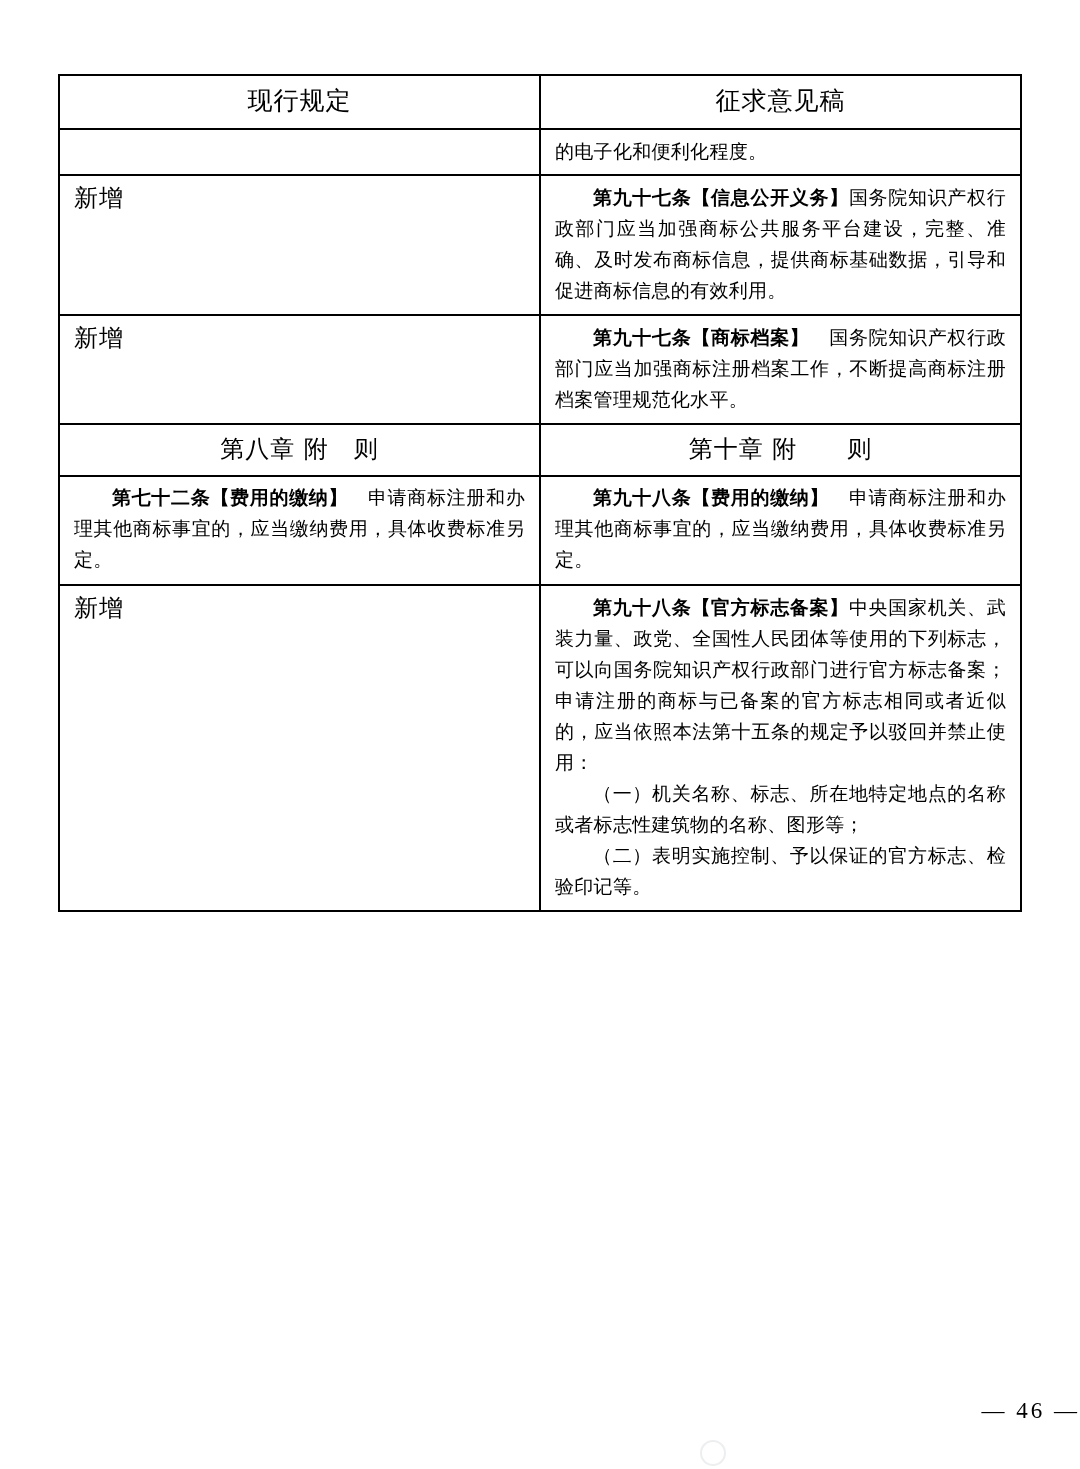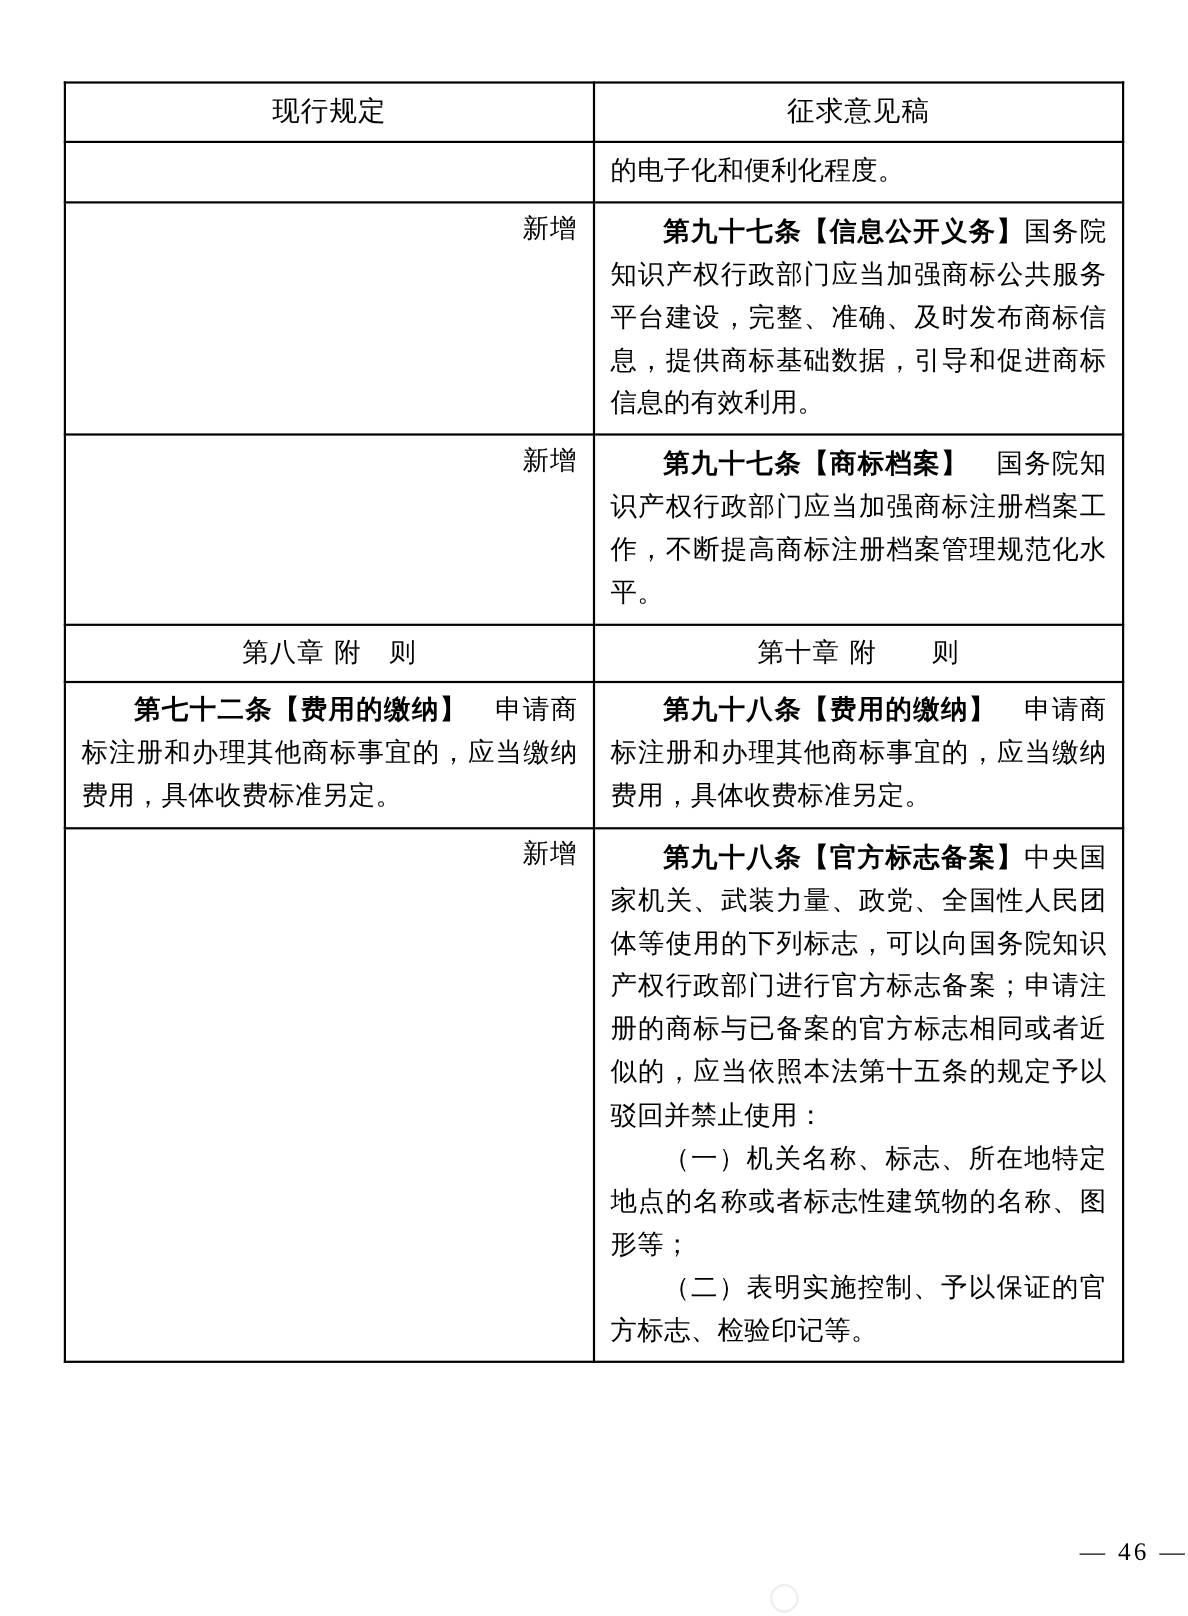--- a/index.html
+++ b/index.html
@@ -46,35 +46,35 @@
     letter-spacing: 1px;
   }
   .chapter {
     text-align: center;
     font-size: 24px;
     line-height: 1.5;
     padding: 10px 10px 11px 10px;
     letter-spacing: 1px;
   }
   .cell-text {
-    font-size: 24px;
+    font-size: 19px;
     line-height: 1.63;
     text-align: justify;
     text-justify: inter-ideograph;
     letter-spacing: 0.3px;
   }
   .cell-text.serif {
     font-family: "Liberation Serif", "DejaVu Serif", serif;
   }
   .sans {
     font-family: "DejaVu Sans", "Liberation Sans", sans-serif;
   }
   .indent { text-indent: 2em; }
   .center-middle {
-    text-align: right;
+    text-align: left;
     vertical-align: middle;
     font-size: 24px;
     letter-spacing: 1px;
   }
   .empty-cell { padding: 6px; }
   .u { }
   .b { font-weight: bold; }
   .footer {
     position: absolute;
     left: 0;

